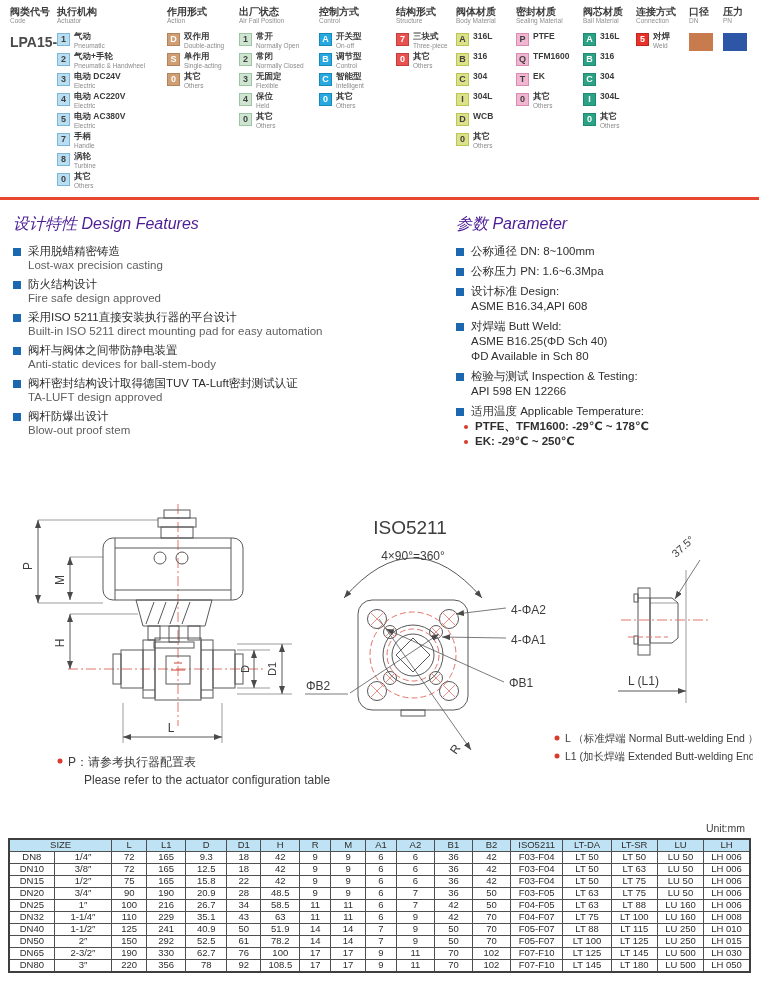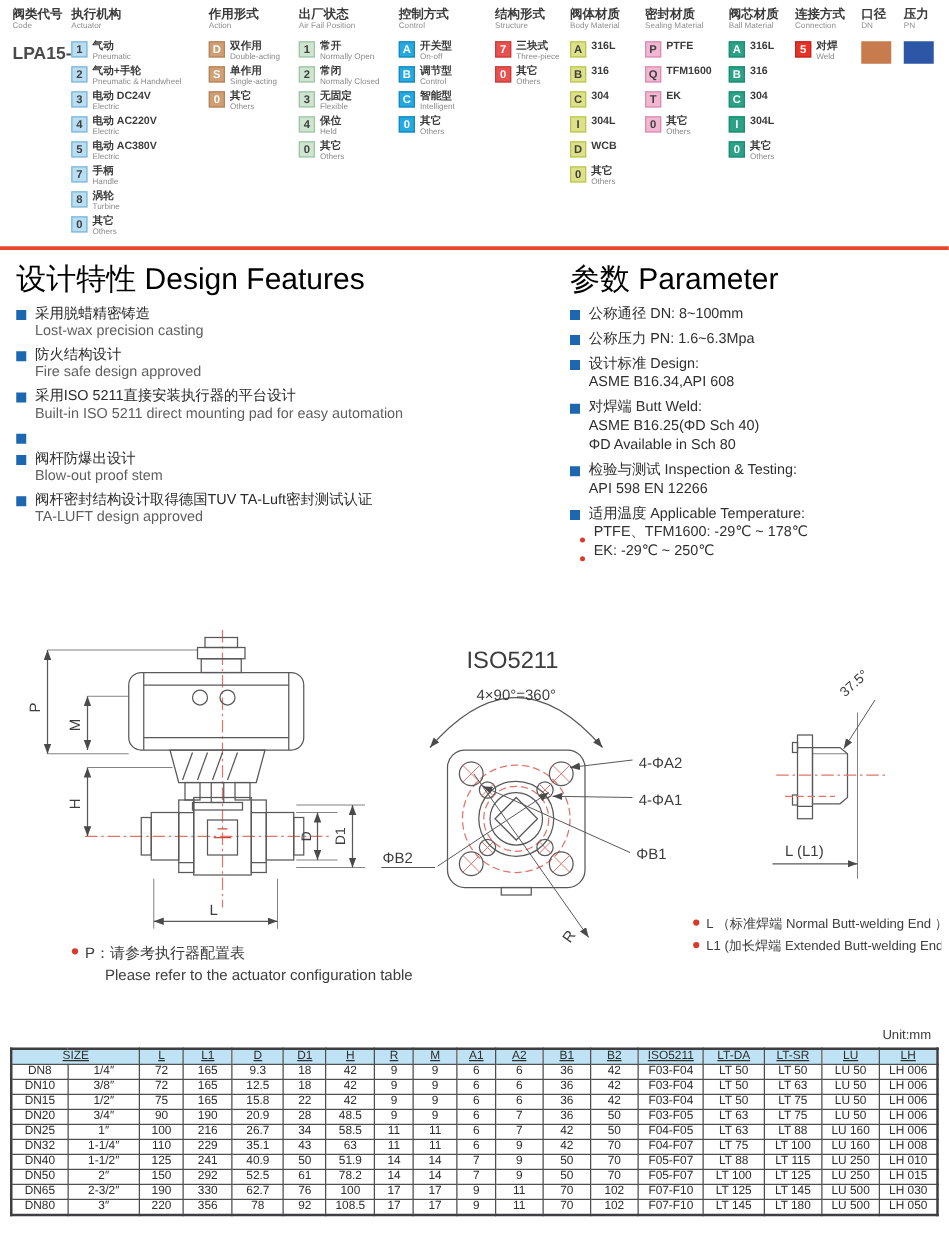--- a/index.html
+++ b/index.html
@@ -17,44 +17,44 @@
   .leg-lbl{min-width:0;}
   .leg-cn{font-size:8.5px;color:#3b3b3b;font-weight:bold;line-height:9.5px;white-space:nowrap;}
   .leg-en{font-size:6.5px;color:#8a8a8a;line-height:7.5px;white-space:nowrap;}
   #code-col{position:absolute;left:10px;top:0;width:46px;}
   #code-value{font-size:14px;font-weight:bold;color:#4a4a4a;margin-top:9px;}
 
   
   #divider{position:absolute;top:197px;left:0;width:759px;height:3px;background:#e8462e;}
 
   
-  .sect-title{font-size:24px;color:#000000;line-height:22px;margin:0 0 9px 0;font-weight:400;}
+  .sect-title{font-size:16px;color:#4c1d95;line-height:22px;margin:0 0 9px 0;font-weight:400;font-style:italic;}
   #features{position:absolute;top:213px;left:13px;width:435px;}
   #parameters{position:absolute;top:213px;left:456px;width:298px;}
   .feat{display:flex;gap:7px;margin-bottom:5px;}
   .feat-bullet{flex:0 0 8px;width:8px;height:8px;background:#1b67b0;margin-top:4px;display:inline-block;}
   .feat-cn{font-size:11.5px;color:#2b2b2b;line-height:14px;}
   .feat-en{font-size:11.5px;color:#5f5f5f;line-height:14px;}
   .param{margin-bottom:5px;}
   .param-line{display:flex;gap:7px;font-size:11.5px;color:#2f2f2f;line-height:15px;}
   .param-line.cont{padding-left:15px;}
-  .param-line.sub{padding-left:8px;color:#2f2f2f;align-items:flex-end;}
+  .param-line.sub{padding-left:8px;color:#2f2f2f;align-items:flex-start;font-weight:bold;}
   .red-dot{flex:0 0 4px;width:4px;height:4px;border-radius:50%;background:#d93a2b;margin-top:6px;}
   .param-text{white-space:nowrap;}
 
   
   #drawings{position:absolute;top:498px;left:8px;width:745px;height:305px;}
   #drawings svg{display:block;}
   text{fill:#3d3d3d;}
 
   
   #unit-label{position:absolute;top:822px;right:14px;font-size:10.5px;color:#3c3c3c;}
   #dim-table{position:absolute;top:838px;left:8px;width:743px;border-collapse:collapse;table-layout:fixed;}
   #dim-table th,#dim-table td{border:1px solid #4f4f52;font-size:9.5px;line-height:10.5px;text-align:center;padding:0;height:11px;white-space:nowrap;overflow:hidden;color:#2e2e2e;}
-  #dim-table th{background:#bfe3f4;font-weight:normal;text-decoration:underline;}
+  #dim-table th{background:#bfe3f4;font-weight:normal;}
   #dim-table{border:2px solid #3f3f42;}
   #dim-table td{background:#fff;}
 </style>
 </head>
 <body>
 
 <div id="legend">
   <div id="code-col">
     <div class="leg-title">阀类代号</div>
     <div class="leg-sub">Code</div>
@@ -411,33 +411,37 @@
       </div>
       <div class="feat">
         <span class="feat-bullet"></span>
         <div class="feat-lines">
           <div class="feat-cn">采用ISO 5211直接安装执行器的平台设计</div>
           <div class="feat-en">Built-in ISO 5211 direct mounting pad for easy automation</div>
         </div>
       </div>
       <div class="feat">
         <span class="feat-bullet"></span>
+        <div class="feat-lines">
+          <div class="feat-cn">阀杆与阀体之间带防静电装置</div>
+          <div class="feat-en">Anti-static devices for ball-stem-body</div>
+        </div>
+      </div>
+      <div class="feat">
+        <span class="feat-bullet"></span>
+        <div class="feat-lines">
+          <div class="feat-cn">阀杆密封结构设计取得德国TUV TA-Luft密封测试认证</div>
+          <div class="feat-en">TA-LUFT design approved</div>
+        </div>
       </div>
       <div class="feat">
         <span class="feat-bullet"></span>
         <div class="feat-lines">
           <div class="feat-cn">阀杆防爆出设计</div>
           <div class="feat-en">Blow-out proof stem</div>
-        </div>
-      </div>
-      <div class="feat">
-        <span class="feat-bullet"></span>
-        <div class="feat-lines">
-          <div class="feat-cn">阀杆密封结构设计取得德国TUV TA-Luft密封测试认证</div>
-          <div class="feat-en">TA-LUFT design approved</div>
         </div>
       </div>
     </div>
 </div>
 
 <div id="parameters">
   <h2 class="sect-title">参数 Parameter</h2>
   <div>
       <div class="param">
         <div class="param-line">

